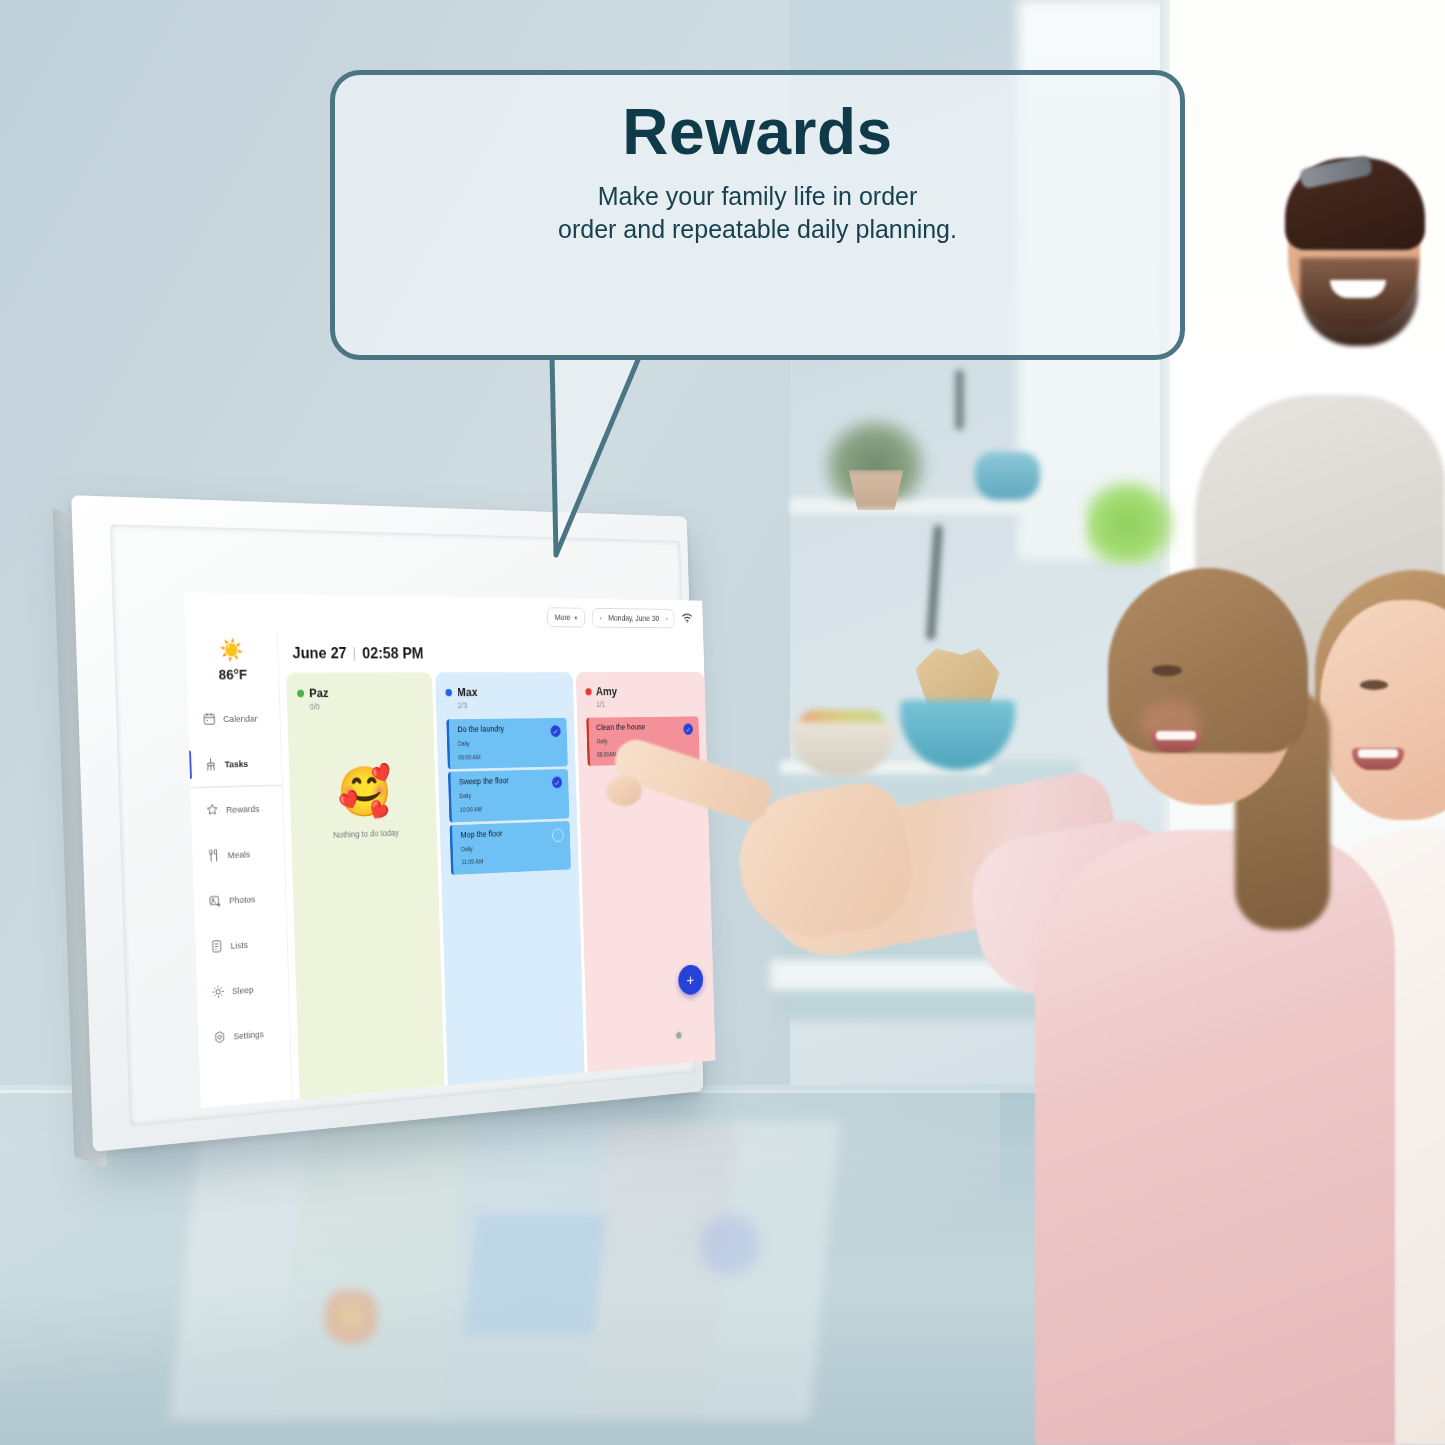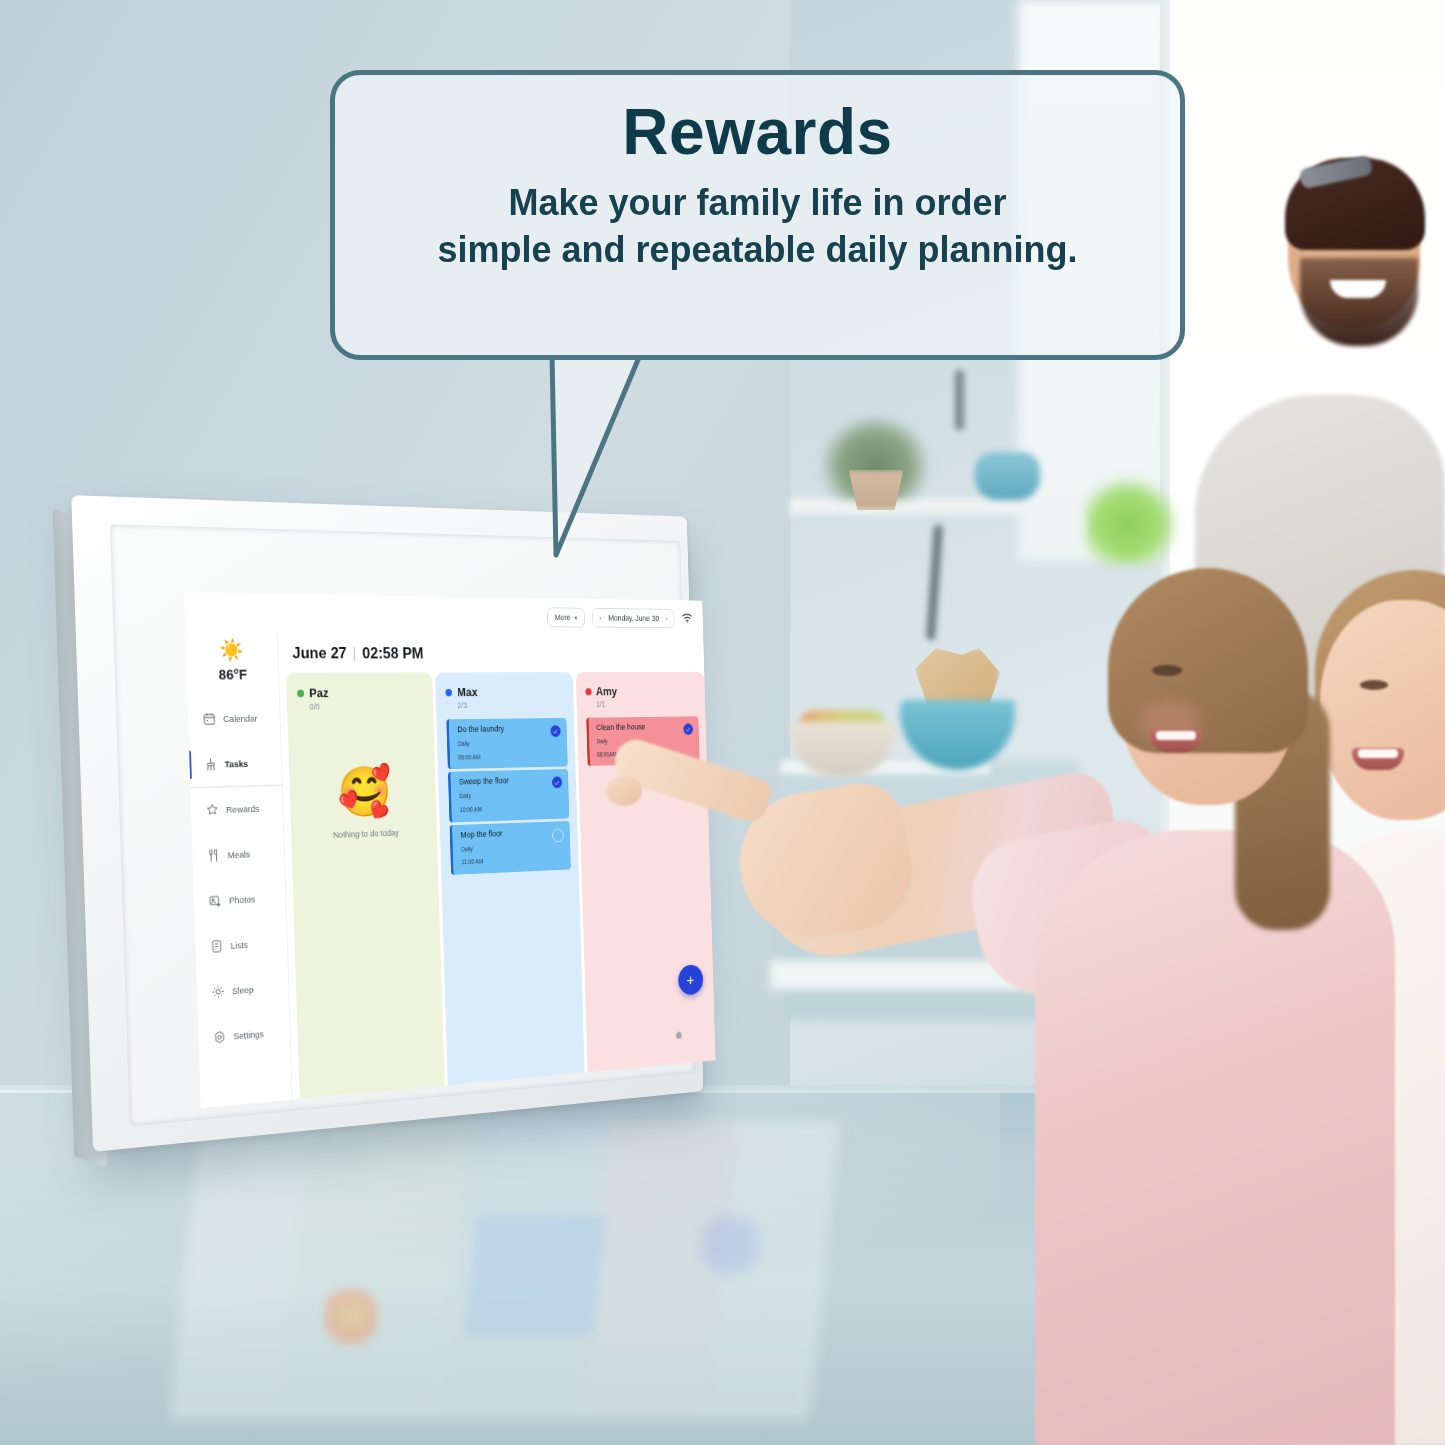--- a/index.html
+++ b/index.html
@@ -254,21 +254,21 @@
     border:5px solid #4c7584;border-radius:30px;
     background:rgba(240,245,248,.72);
     box-sizing:border-box;text-align:center;
     padding-top:24px;
   }
   .bubble-title{
     font-size:64px;font-weight:bold;color:#0f3a4a;letter-spacing:.5px;line-height:1.05;
     margin:0 0 14px 0;
   }
   .bubble-sub{
-    font-size:36px;font-weight:bold;color:#17414f;line-height:1.30;margin:0;padding:0 30px;
+    font-size:25px;font-weight:normal;color:#17414f;line-height:1.30;margin:0;padding:0 30px;
   }
   .bubble-sub span{display:block;}
   .tail{
     position:absolute;left:510px;top:355px;width:160px;height:205px;
   }
 
   
   .tablet-wrap{
     position:absolute;left:60px;top:485px;width:800px;height:720px;
     transform:perspective(1500px) rotateY(17deg) rotateZ(-2deg);
@@ -679,15 +679,15 @@
 <div class="person g1-teeth"></div>
 
 <svg class="tail" viewBox="0 0 160 205">
   <path d="M42 0 L130 0 L46 200 Z" fill="rgba(240,245,248,.72)" stroke="#4c7584" stroke-width="5" stroke-linejoin="round"></path>
 </svg>
 
 <div class="bubble">
   <div class="bubble-title">Rewards</div>
   <div class="bubble-sub">
     <span>Make your family life in order</span>
-    <span>simple and repeatable daily planning.</span>
+    <span>order and repeatable daily planning.</span>
   </div>
 </div>
 
 </body></html>

